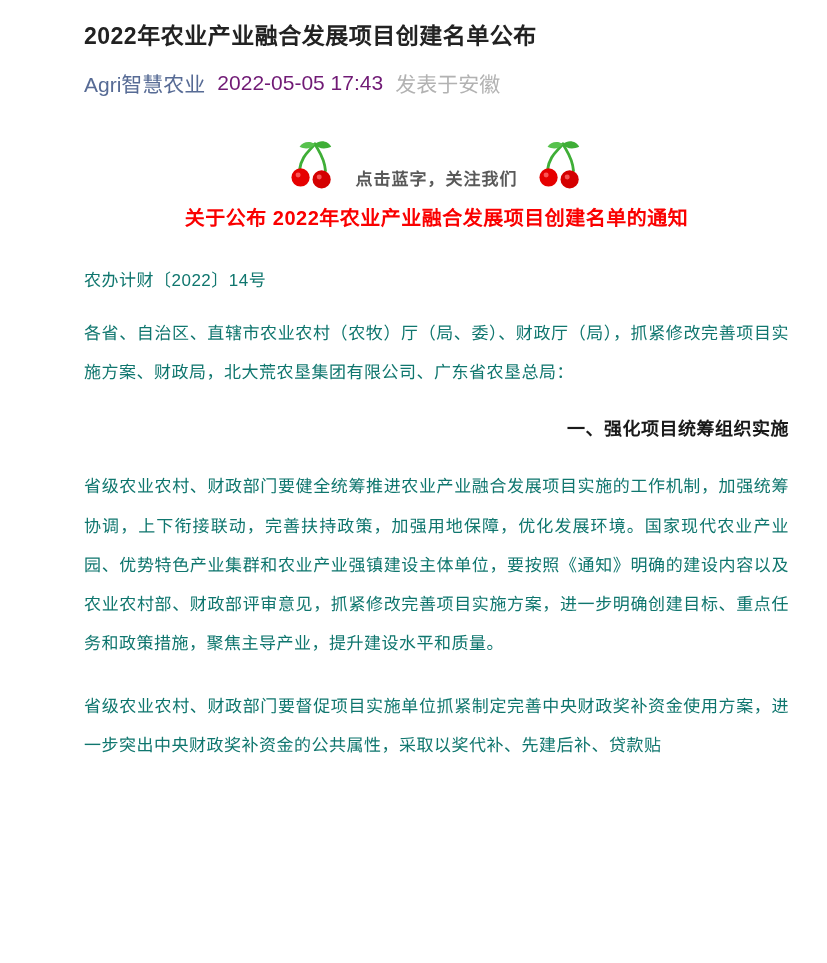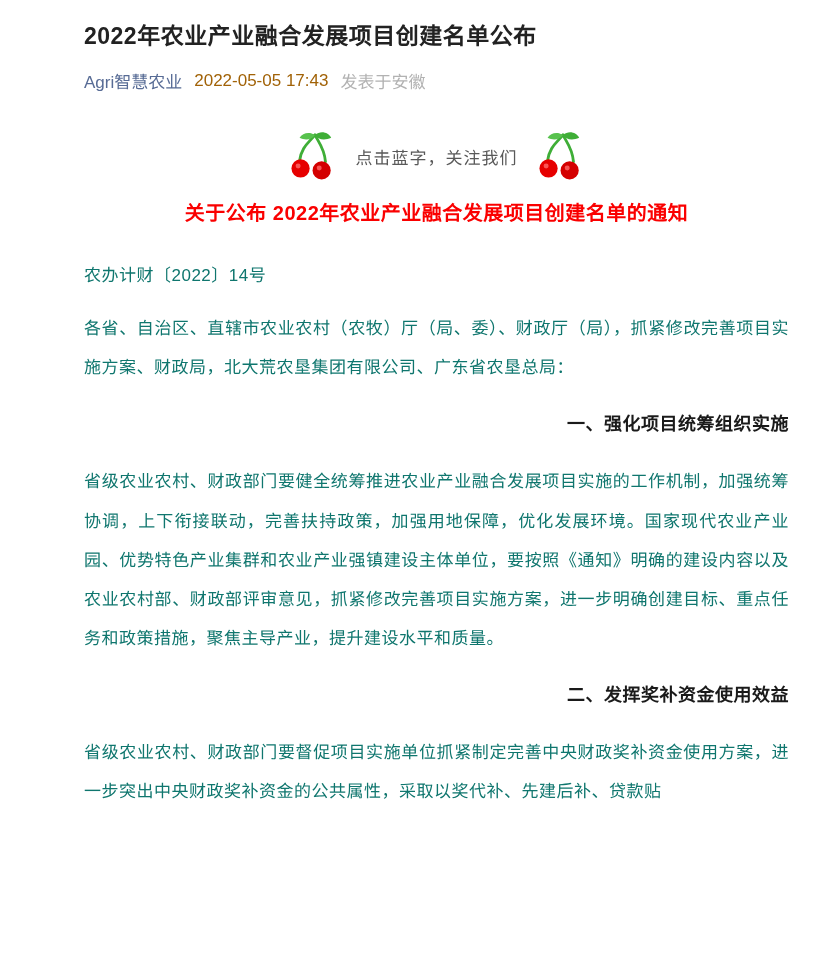--- a/index.html
+++ b/index.html
@@ -19,33 +19,34 @@
     font-weight: bold;
     color: #222222;
     letter-spacing: 0.5px;
     line-height: 1.4;
     margin-bottom: 16px;
   }
   .byline {
     display: flex;
     align-items: center;
     gap: 12px;
-    font-size: 17px;
+    font-size: 21px;
     margin-bottom: 34px;
   }
   .byline .account { color: #576b95; cursor: pointer; }
-  .byline .datetime { color: #a16207; }
+  .byline .datetime { color: #701a75; }
   .byline .location { color: #b2b2b2; }
   .banner {
     display: flex;
-    align-items: center;
+    align-items: flex-end;
     justify-content: center;
     gap: 20px;
     margin: 0 auto 12px;
     height: 58px;
+    font-weight: bold;
   }
   .banner-text {
     font-size: 17px;
     color: #595959;
     letter-spacing: 1px;
   }
   .cherry-icon { display: inline-block; width: 46px; height: 50px; }
   .notice-heading {
     text-align: center;
     font-size: 20px;
@@ -118,17 +119,16 @@
 
   <p class="doc-number">农办计财〔2022〕14号</p>
 
   <p class="paragraph">各省、自治区、直辖市农业农村（农牧）厅（局、委）、财政厅（局），抓紧修改完善项目实施方案、财政局，北大荒农垦集团有限公司、广东省农垦总局：</p>
 
 
   <h2 class="section-heading">一、强化项目统筹组织实施</h2>
 
   <p class="paragraph">省级农业农村、财政部门要健全统筹推进农业产业融合发展项目实施的工作机制，加强统筹协调，上下衔接联动，完善扶持政策，加强用地保障，优化发展环境。国家现代农业产业园、优势特色产业集群和农业产业强镇建设主体单位，要按照《通知》明确的建设内容以及农业农村部、财政部评审意见，抓紧修改完善项目实施方案，进一步明确创建目标、重点任务和政策措施，聚焦主导产业，提升建设水平和质量。</p>
 
-  <h2 class="section-heading">二、发挥奖补资金使用效益</h2>
 
   <p class="paragraph">省级农业农村、财政部门要督促项目实施单位抓紧制定完善中央财政奖补资金使用方案，进一步突出中央财政奖补资金的公共属性，采取以奖代补、先建后补、贷款贴</p>
 
 </div>
 
 </body></html>

